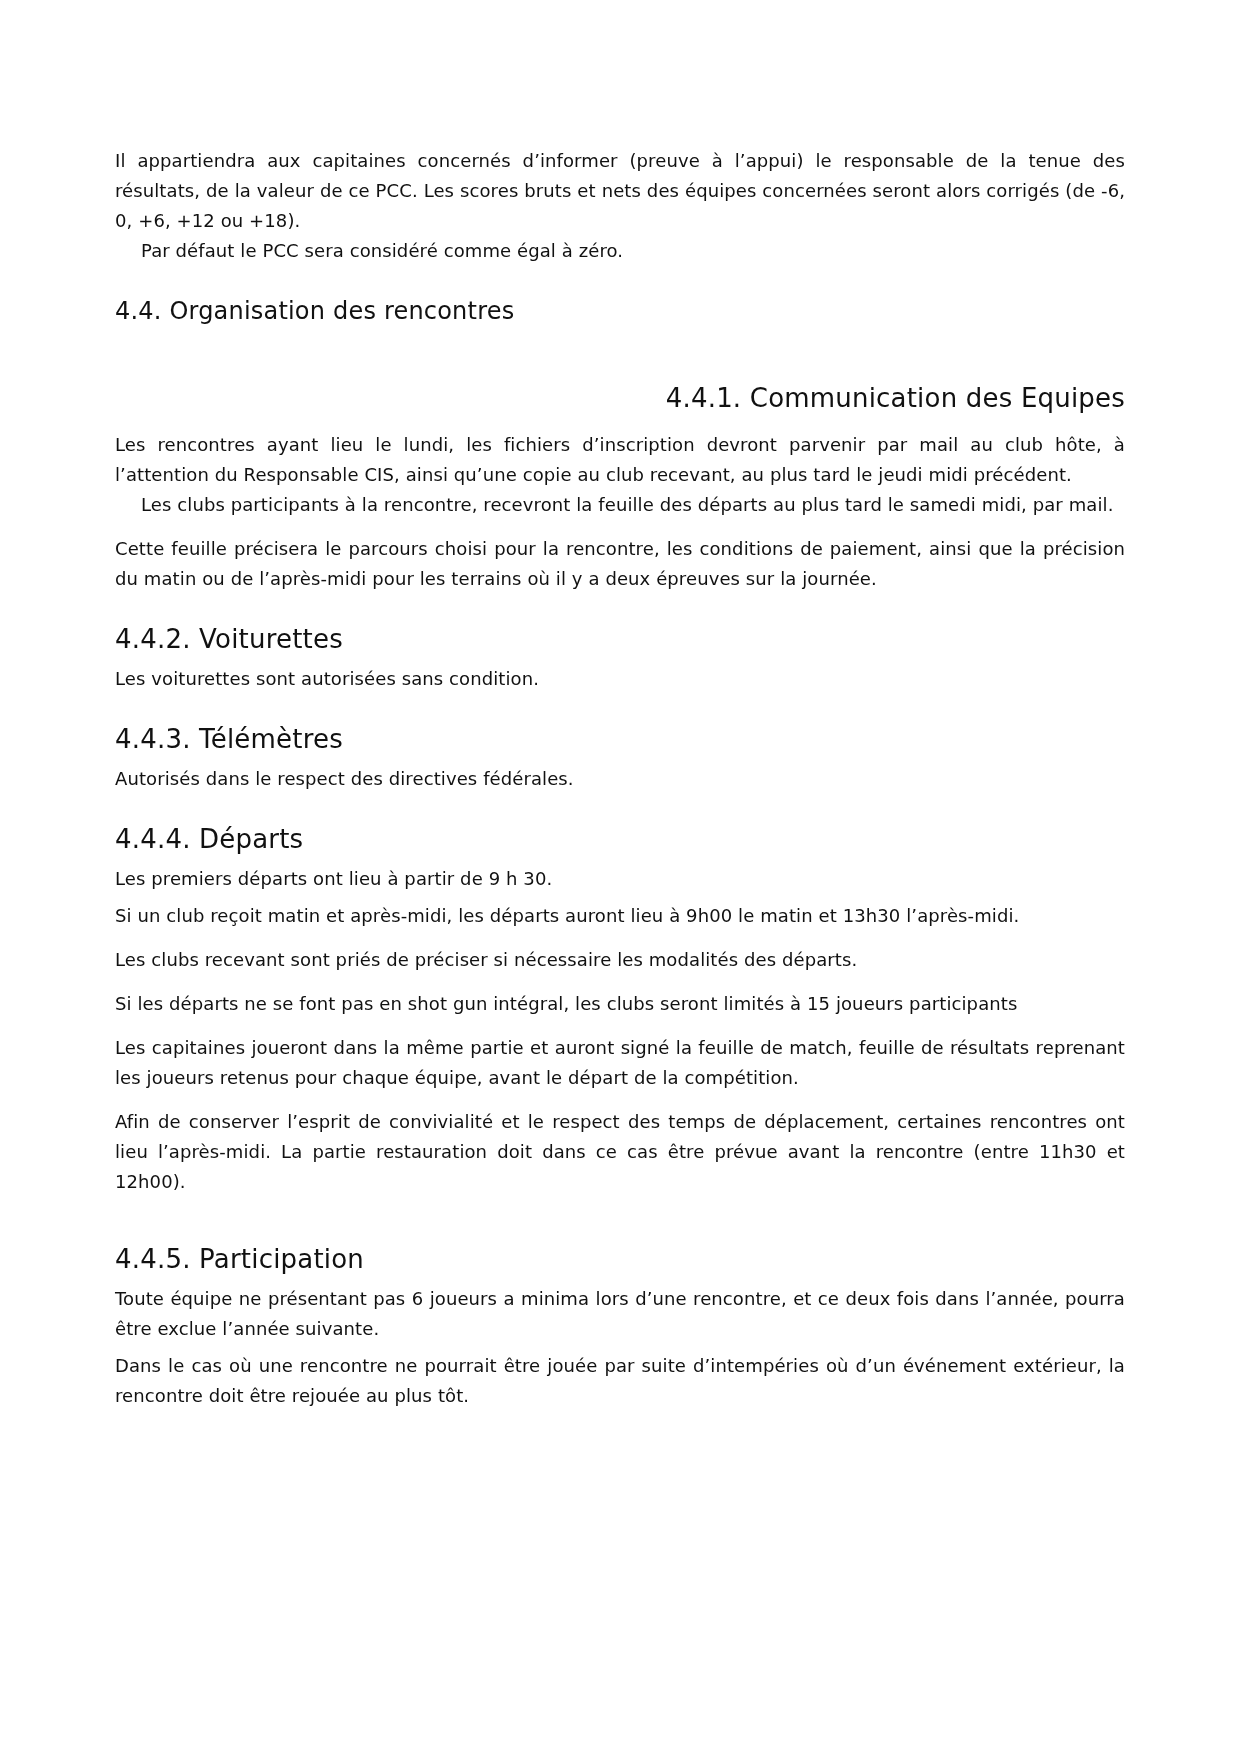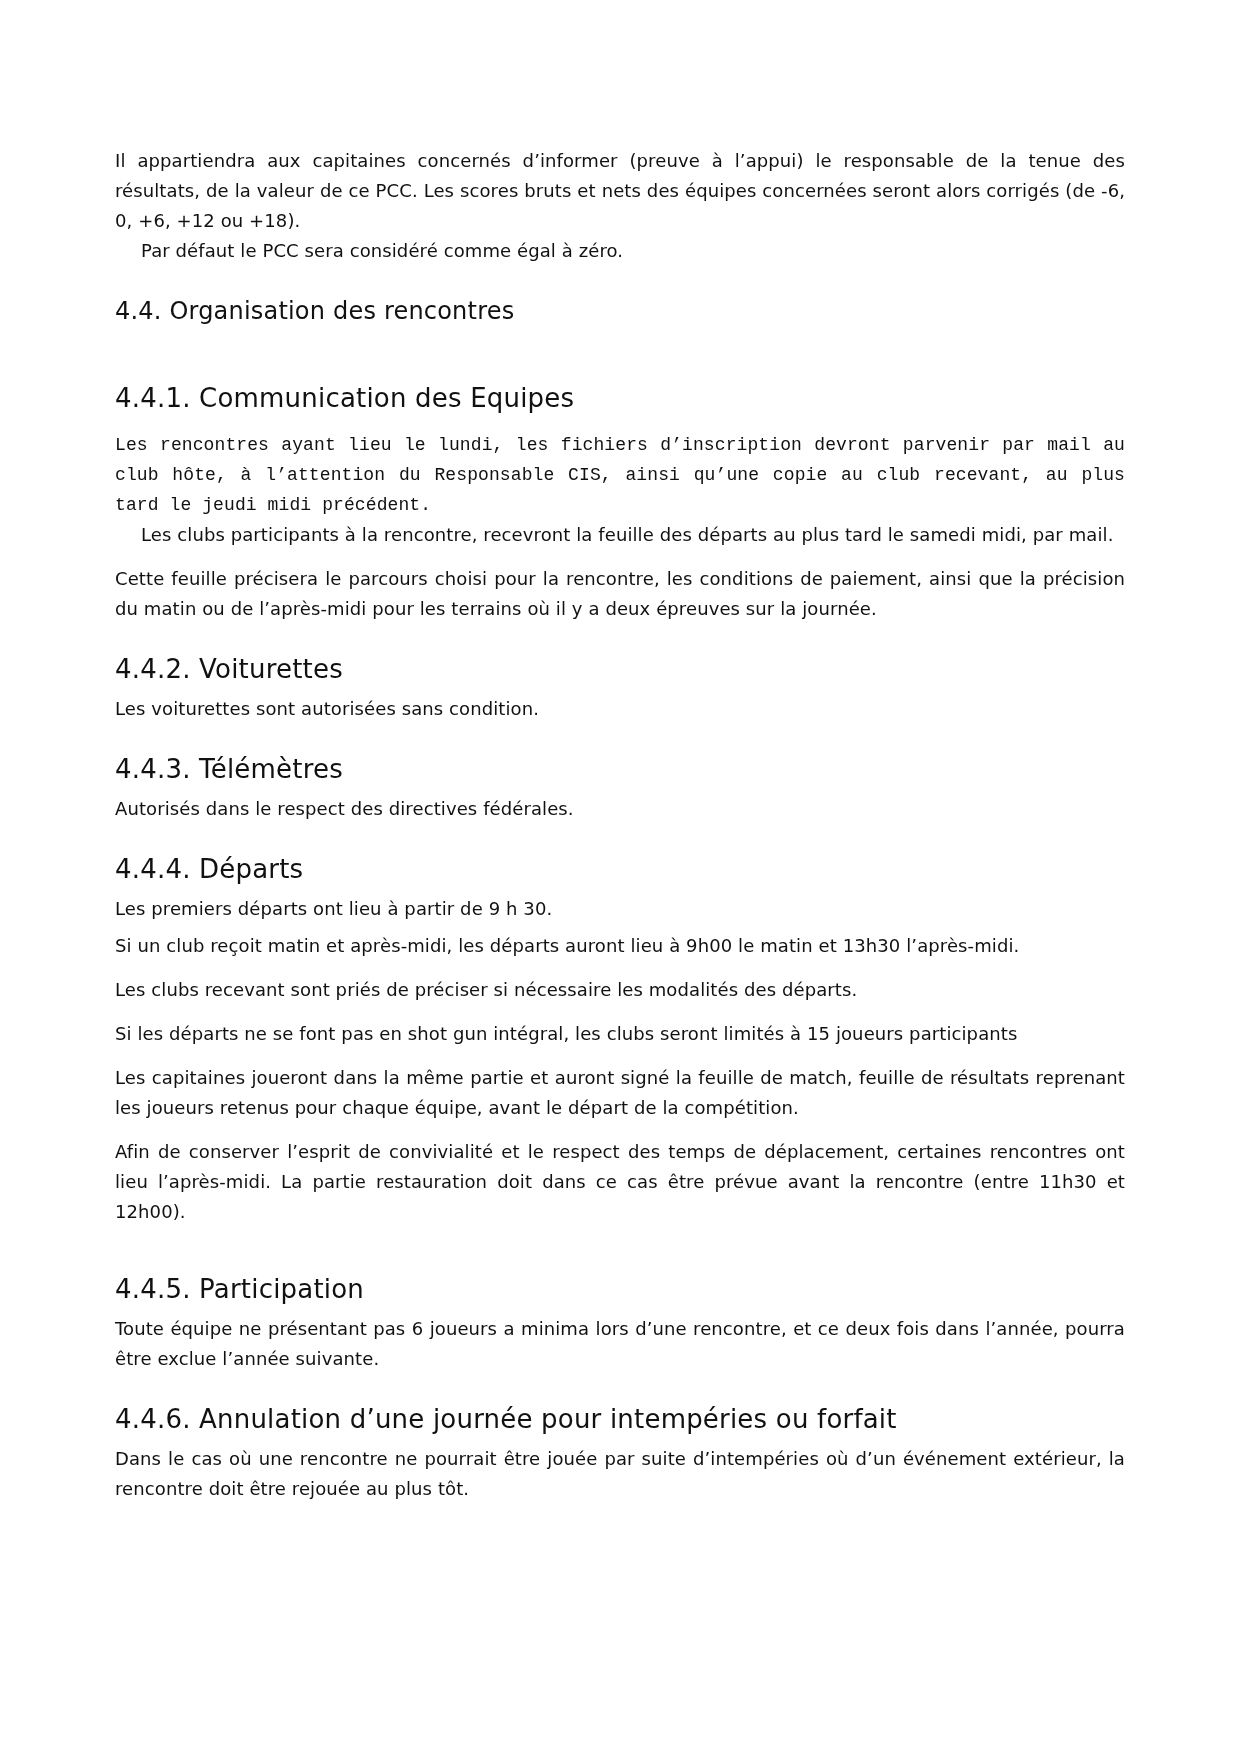--- a/index.html
+++ b/index.html
@@ -44,23 +44,23 @@
   }
   h2.doc-h2 {
     margin: 27px 0 0 0;
     font-size: 26px;
     line-height: 36px;
     font-weight: 400;
     letter-spacing: 0.2px;
   }
   h2.doc-h2.h2-roomy {
     margin-top: 48px;         
+    text-align: right;
   }
   p.body-text.after-roomy {
-    font-family: Liberation Mono, monospace;
   }
   h2.doc-h2.h2-gap {
     margin-top: 44px;         
   }
 </style>
 </head>
 <body>
 
 <main class="page">
 
@@ -84,16 +84,15 @@
   <p class="body-text tight">Les premiers départs ont lieu à partir de 9 h 30.</p>
   <p class="body-text tight">Si un club reçoit matin et après-midi, les départs auront lieu à 9h00 le matin et 13h30 l’après-midi.</p>
   <p class="body-text">Les clubs recevant sont priés de préciser si nécessaire les modalités des départs.</p>
   <p class="body-text">Si les départs ne se font pas en shot gun intégral, les clubs seront limités à 15 joueurs participants</p>
   <p class="body-text">Les capitaines joueront dans la même partie et auront signé la feuille de match, feuille de résultats reprenant les joueurs  retenus pour chaque équipe, avant le départ de la compétition.</p>
   <p class="body-text">Afin de conserver l’esprit de convivialité et le respect des temps de déplacement, certaines rencontres ont lieu l’après-midi. La partie restauration doit dans ce cas être prévue avant la rencontre (entre 11h30 et 12h00).</p>
 
   <h2 class="doc-h2 h2-gap">4.4.5. Participation</h2>
   <p class="body-text tight">Toute équipe ne présentant pas 6 joueurs a minima lors d’une rencontre, et ce deux fois dans l’année, pourra être exclue l’année suivante.</p>
 
-  <h2 class="doc-h2">4.4.6. Annulation d’une journée pour intempéries ou forfait</h2>
   <p class="body-text tight">Dans le cas où une rencontre ne pourrait être jouée par suite d’intempéries où d’un événement extérieur, la rencontre doit être rejouée au plus tôt.</p>
 
 </main>
 
 </body></html>

